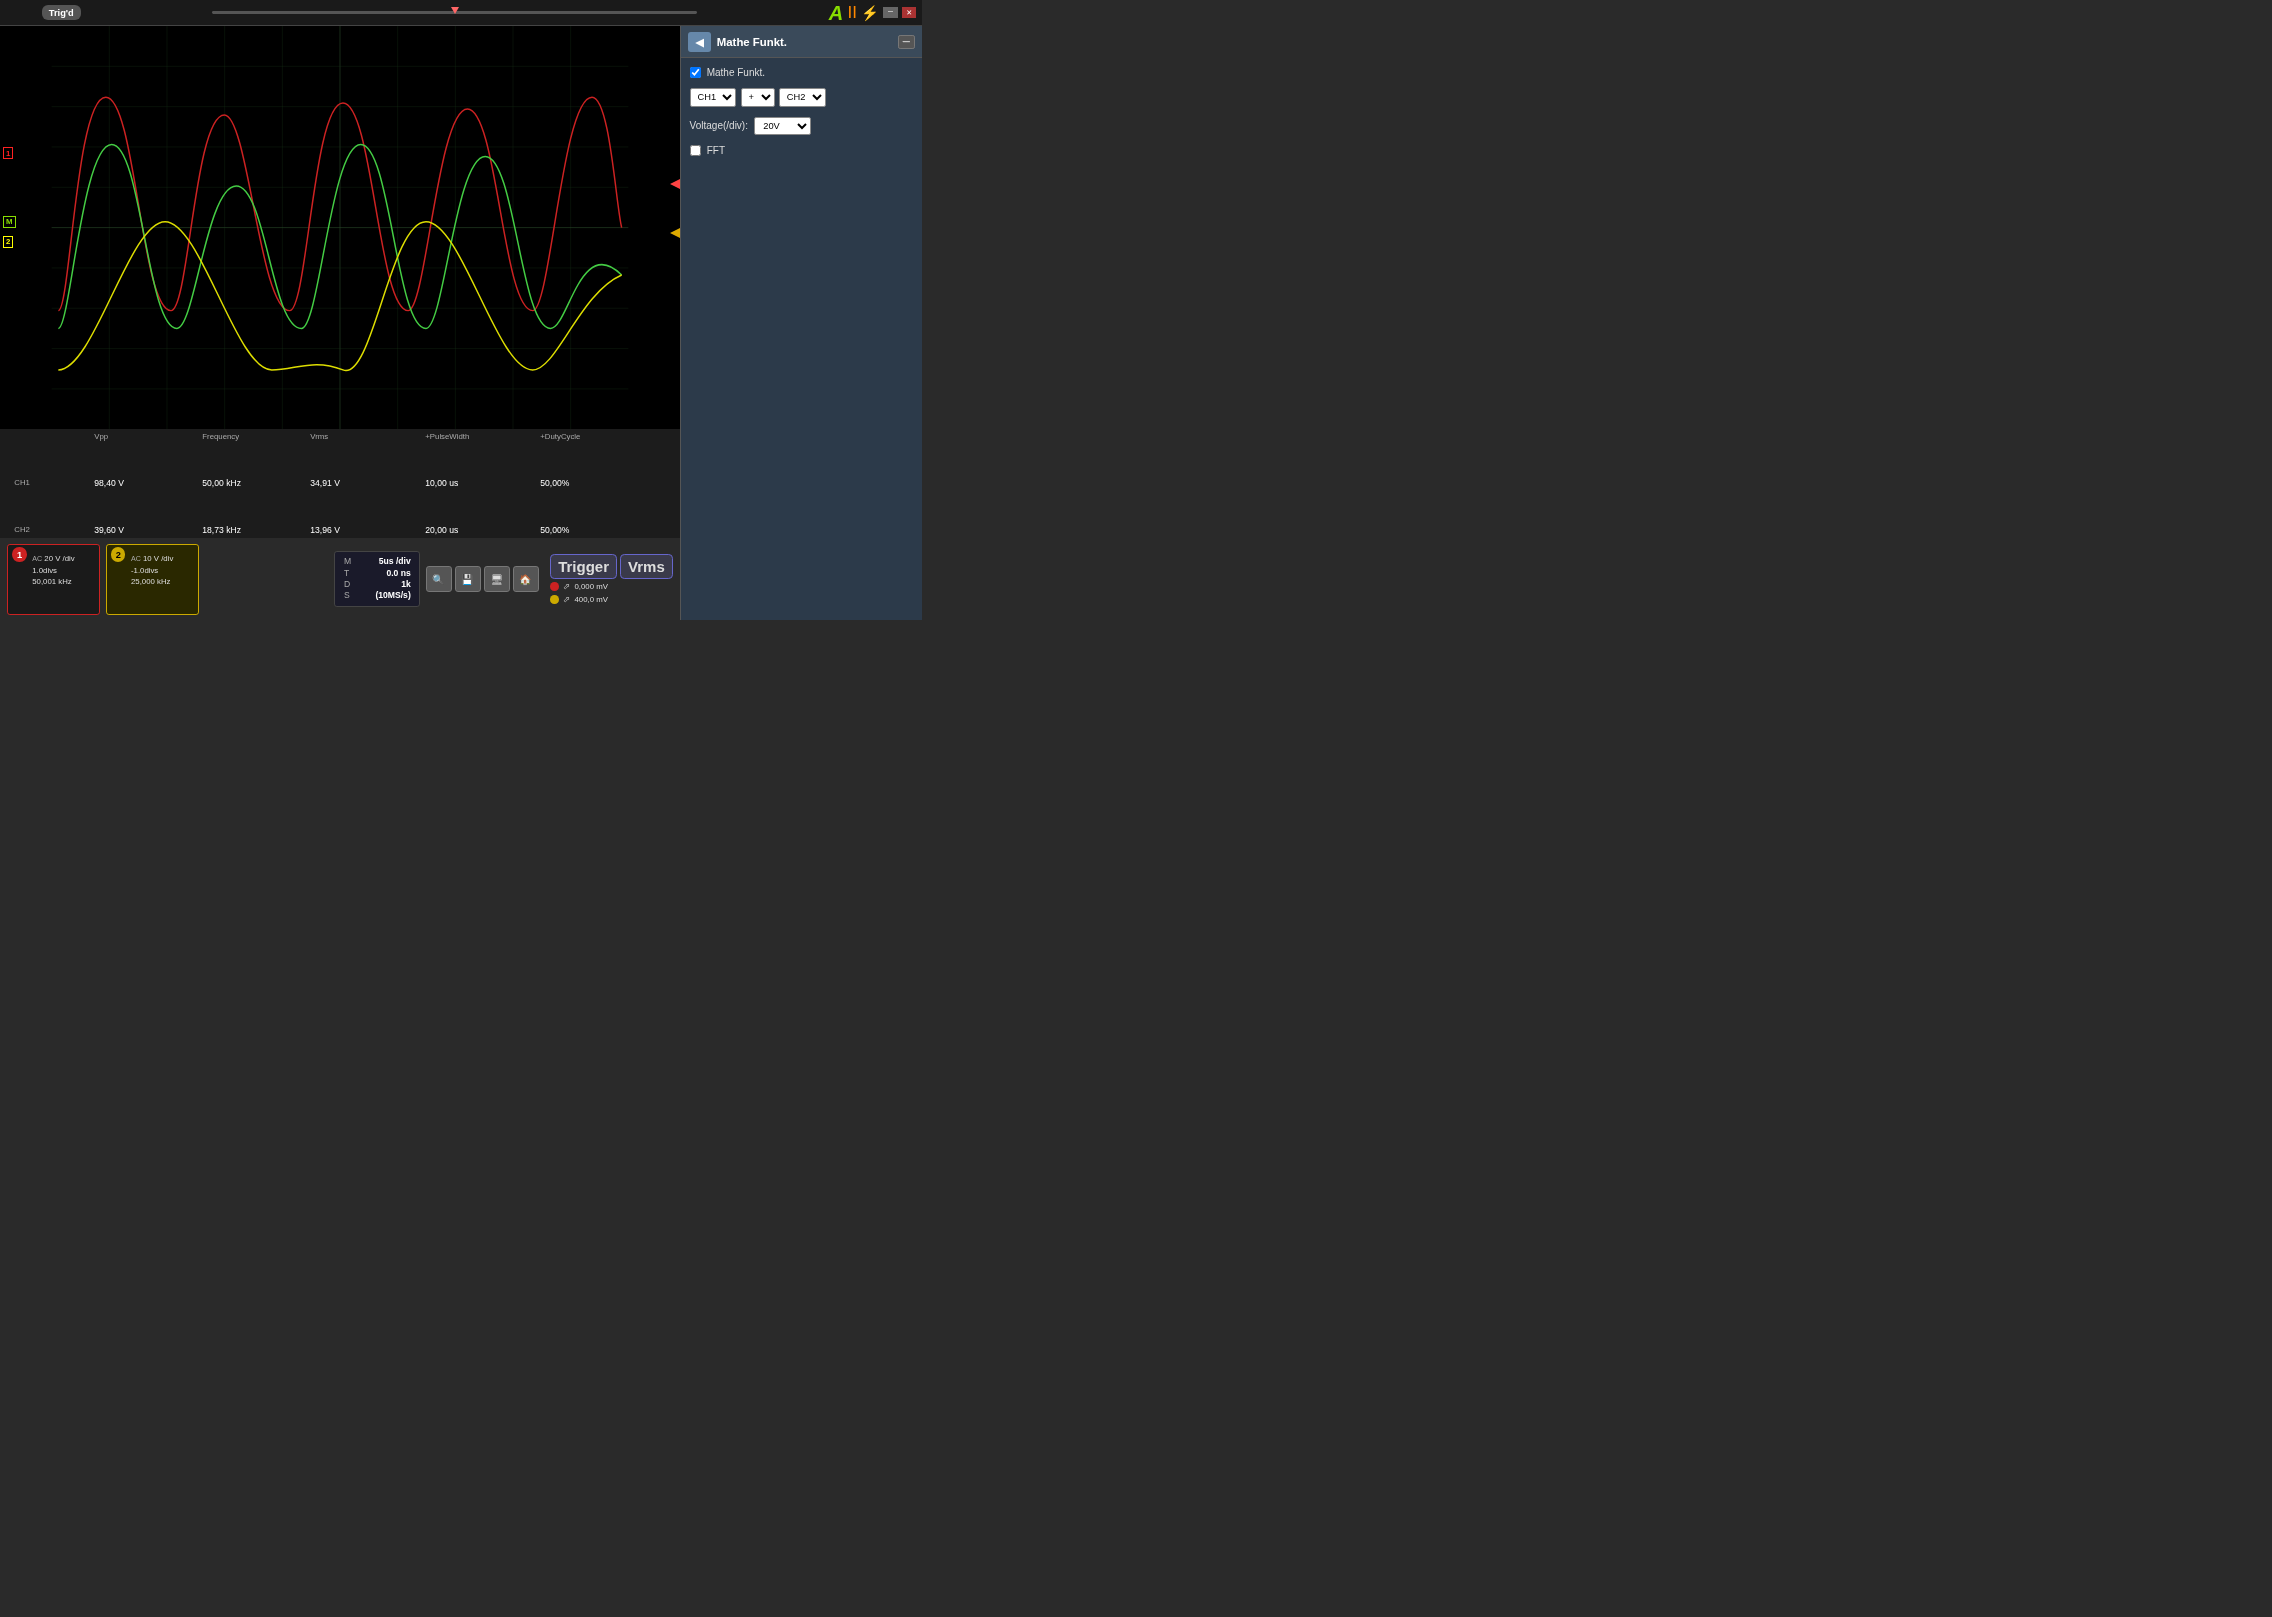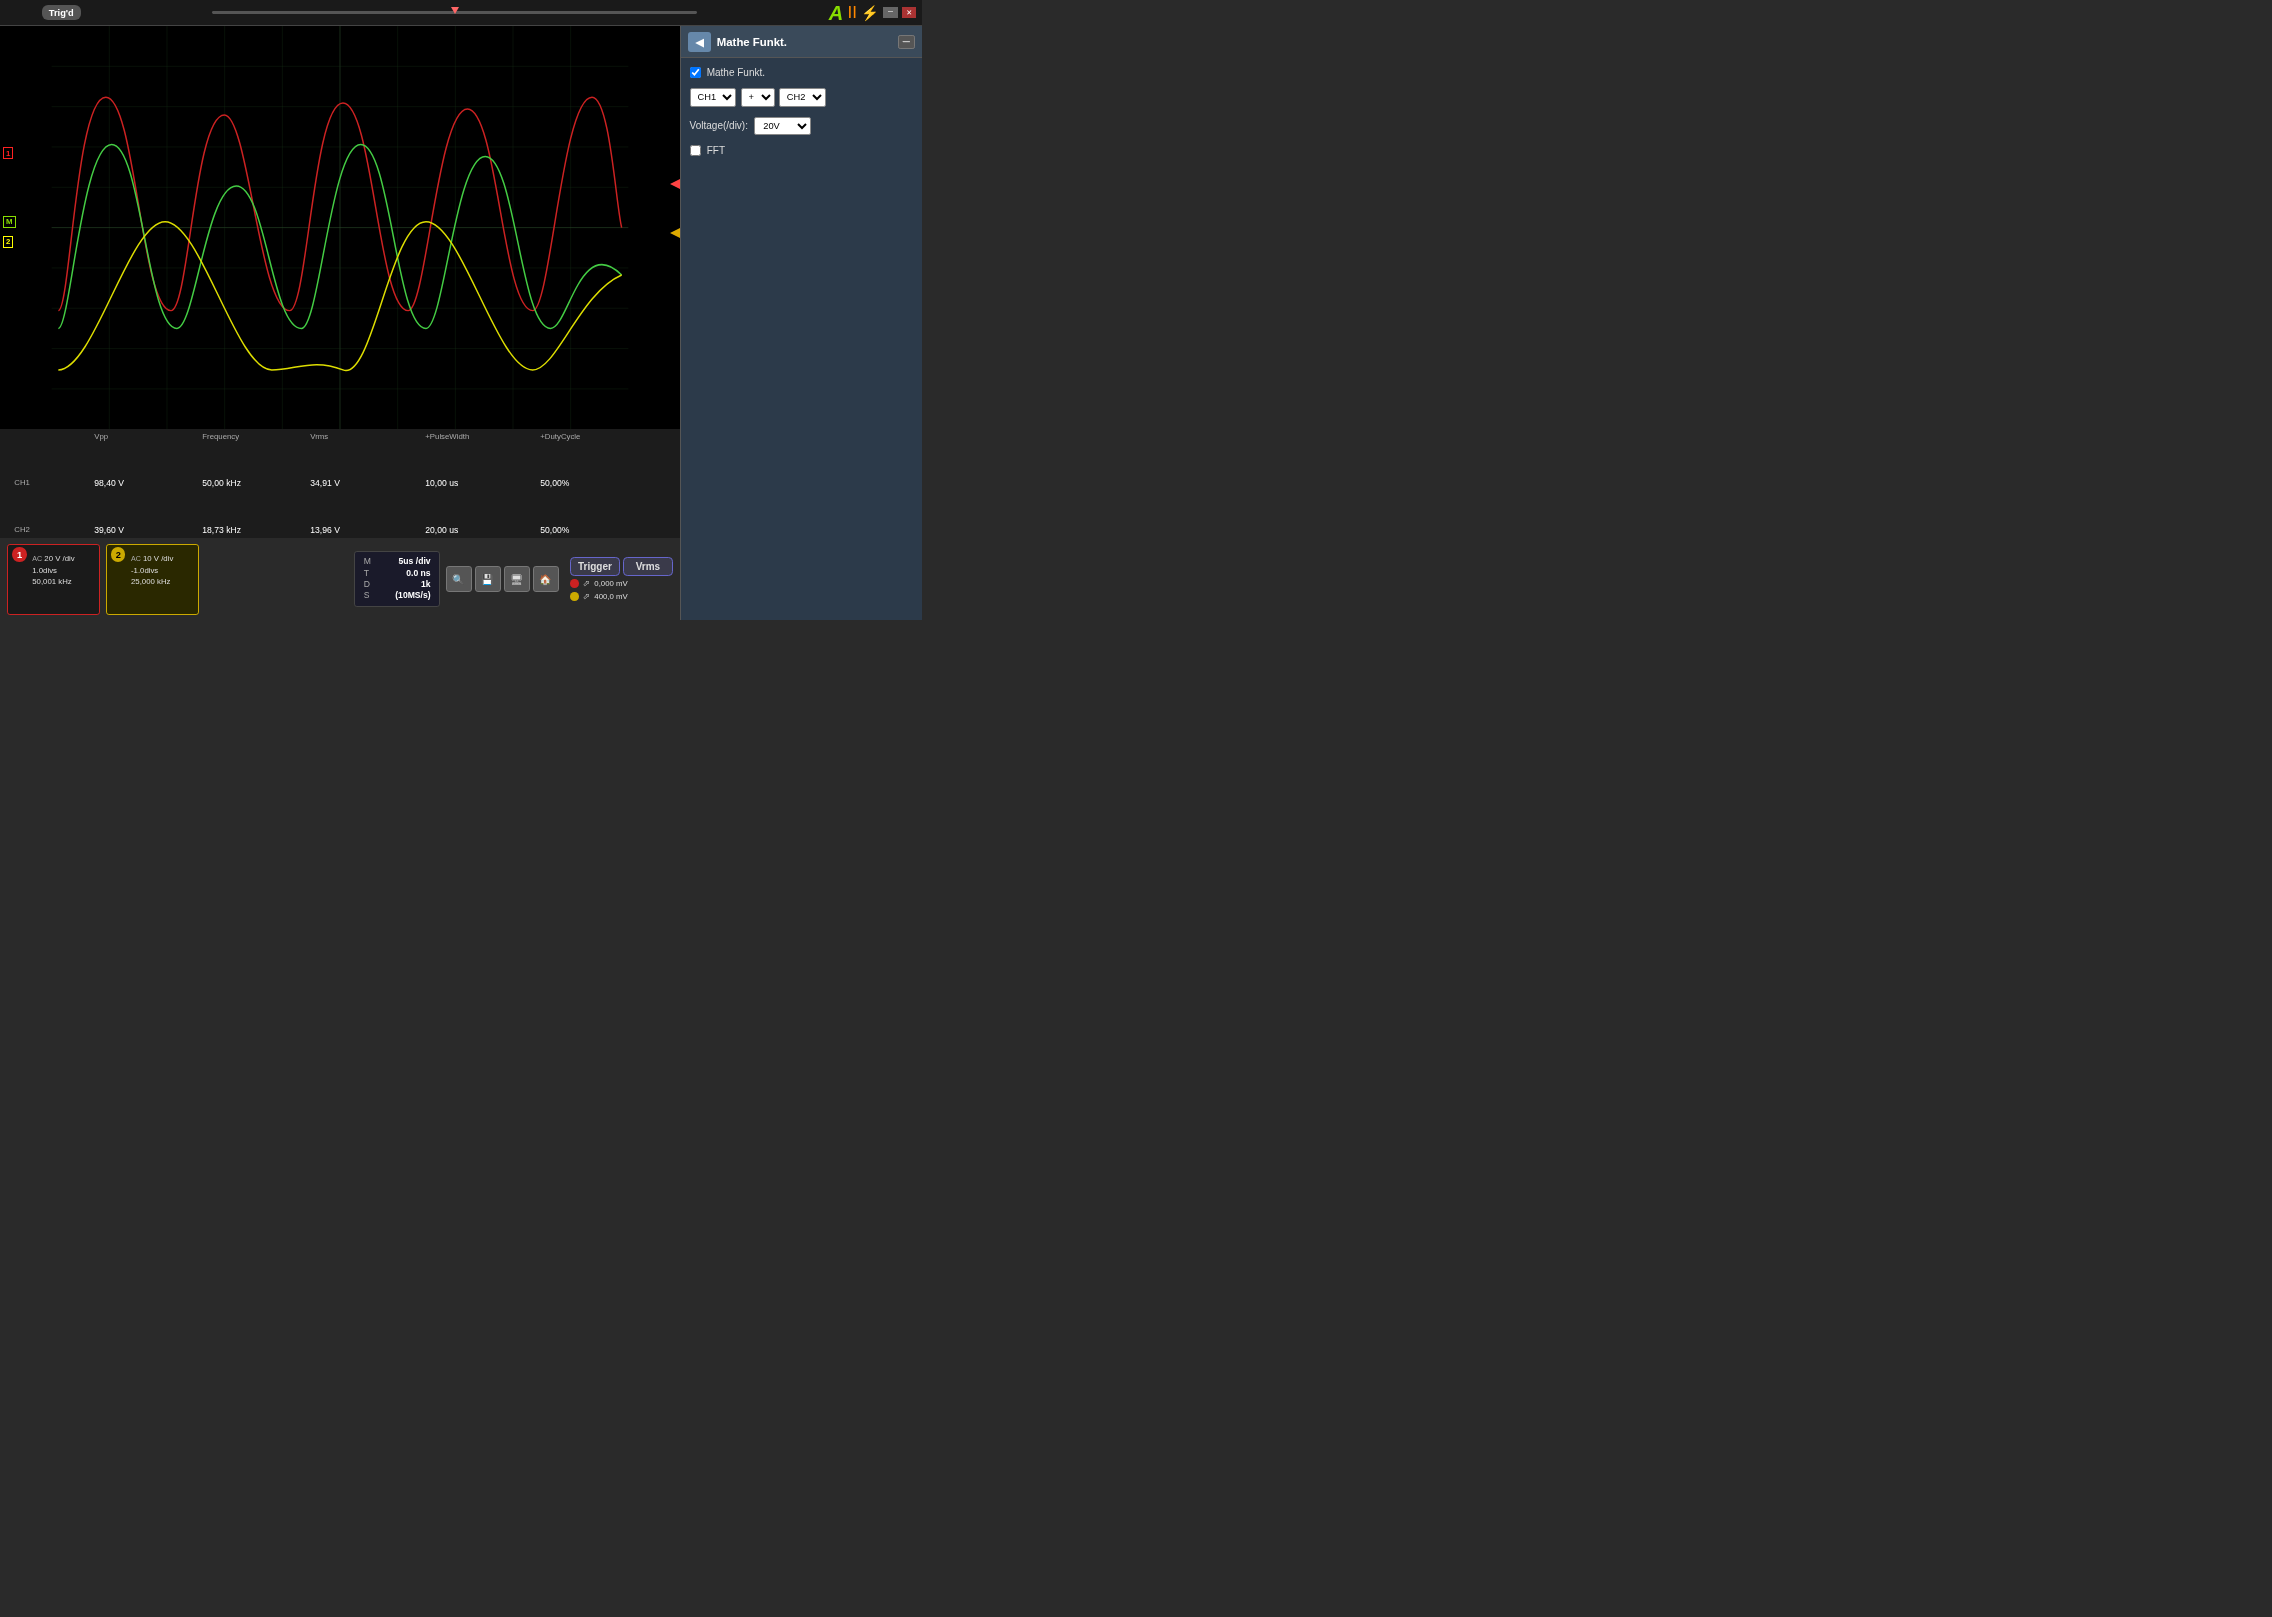--- a/index.html
+++ b/index.html
@@ -295,21 +295,21 @@
     }
     #trigger-force-row {
       display: flex;
       gap: 2.9px;
     }
     .tf-btn {
       background: #3a3a4a;
       border: 1.4px solid #5555aa;
       border-radius: 4.3px;
       color: #ddd;
-      font-size: 10px;
+      font-size: 15px;
       font-weight: bold;
       padding: 2.9px 7.1px;
       cursor: pointer;
       min-width: 50px;
       text-align: center;
     }
     #trigger-btn { border-color: #6666cc; }
     #force-btn { border-color: #6666cc; }
 
     .trig-ch-row {

